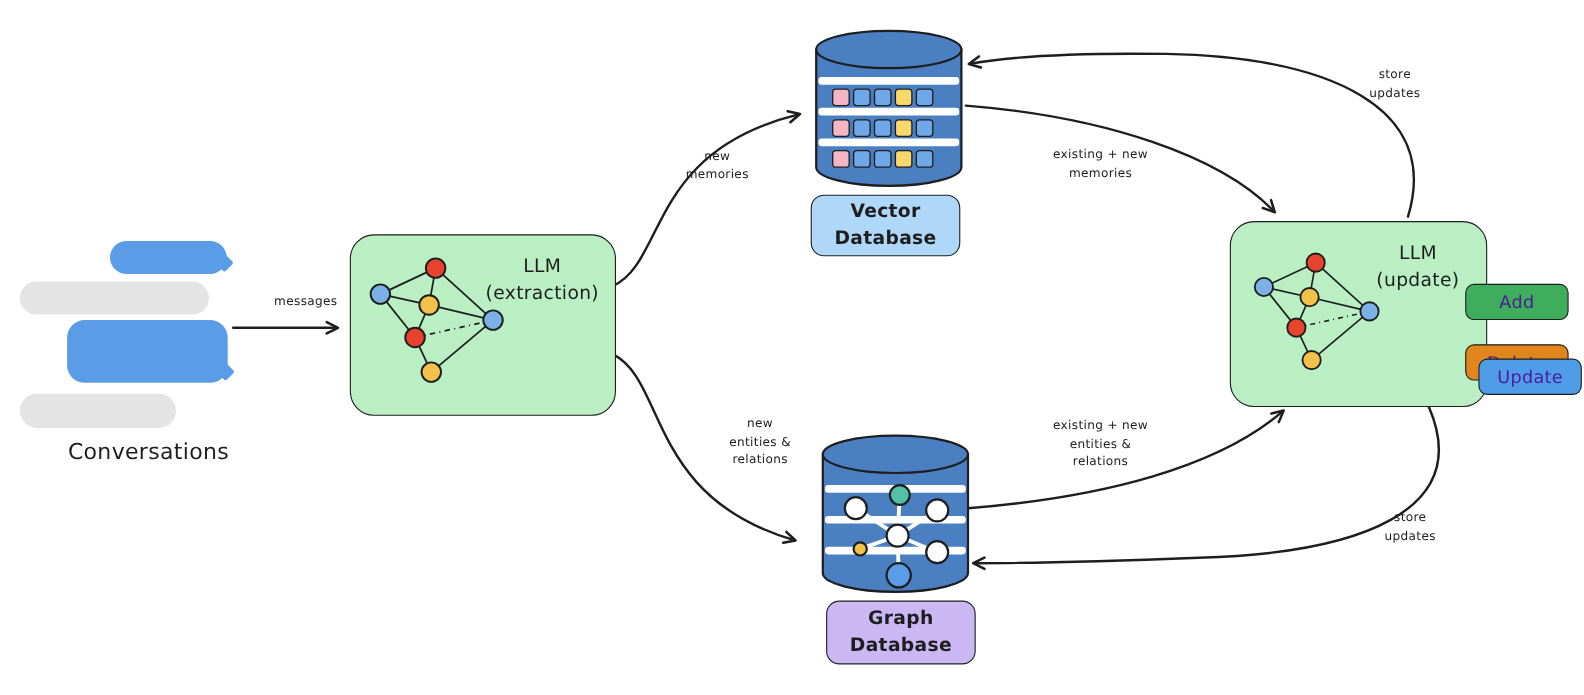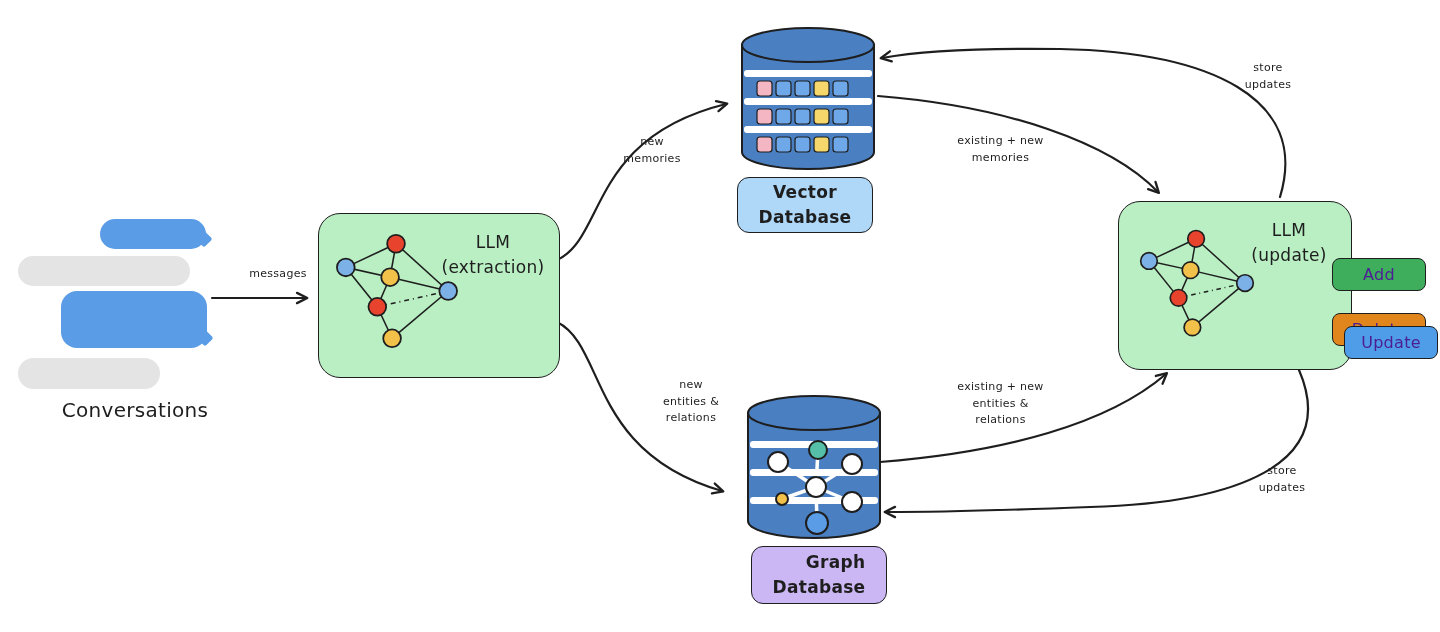--- a/index.html
+++ b/index.html
@@ -263,16 +263,16 @@
     <div class="node-label" style="right:12px; width:100px;">LLM
 (update)</div>
   </div>
 
   <div class="action-btn add" style="left:1332px; top:258px;">Add</div>
   <div class="action-btn delete" style="left:1332px; top:292px;">Delete</div>
   <div class="action-btn update" style="left:1332px; top:326px;">Update</div>
 
   <div class="badge vector" style="left:737px; top:177px; width:134px; height:54px;">Vector
 Database</div>
-  <div class="badge graph" style="left:751px; top:546px; width:134px; height:56px;text-align:right;">Graph
+  <div class="badge graph" style="left:751px; top:546px; width:134px; height:56px;">Graph
 Database</div>
 
 </div>
 
 </body></html>

